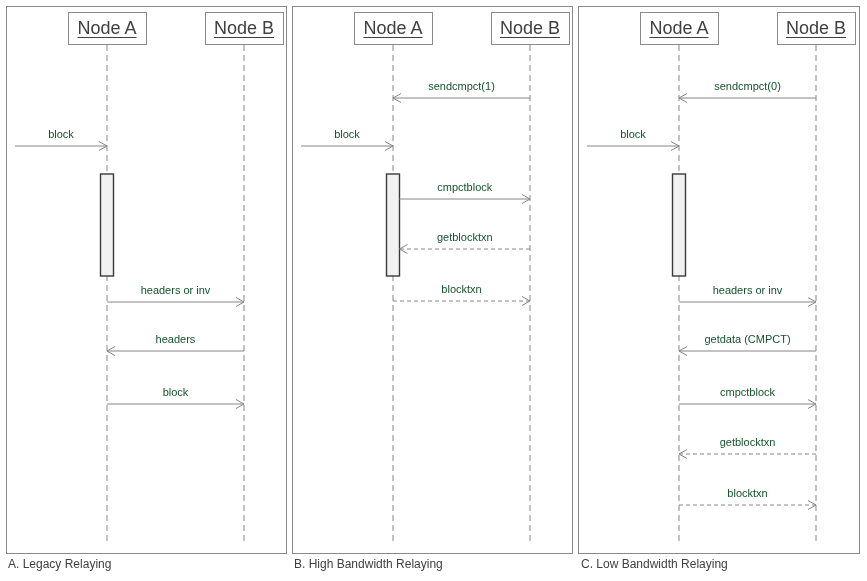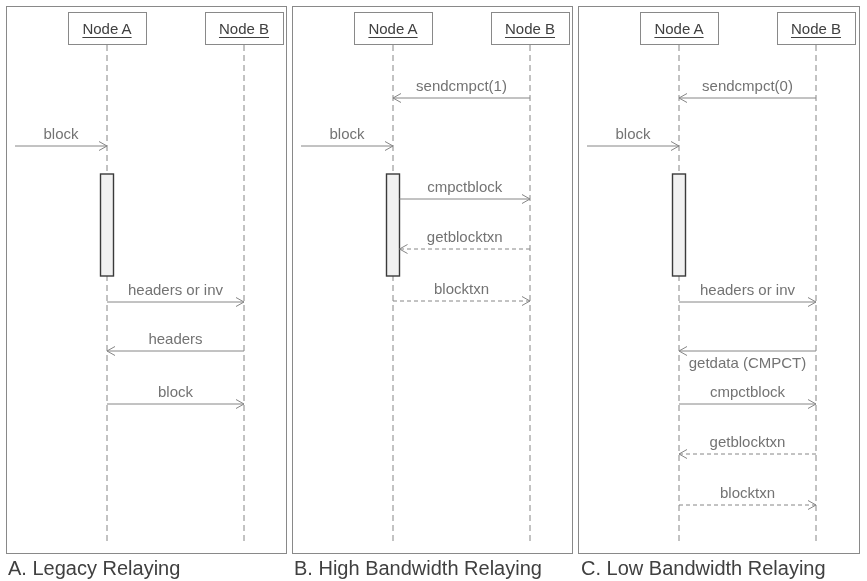--- a/index.html
+++ b/index.html
@@ -24,38 +24,38 @@
     position: absolute;
     width: 79px;
     height: 33px;
     border: 1px solid #898989;
     background: #ffffff;
     display: flex;
     align-items: center;
     justify-content: center;
   }
   .actor-label {
-    font-size: 15px;
+    font-size: 18px;
     color: #404040;
     text-decoration: underline;
     text-underline-offset: 3px;
     white-space: nowrap;
   }
   .msg-label {
     position: absolute;
     transform: translateX(-50%);
-    font-size: 15px;
+    font-size: 11px;
     line-height: 18px;
-    color: #737373;
+    color: #14532d;
     white-space: nowrap;
   }
   .caption {
     position: absolute;
     top: 557px;
-    font-size: 20px;
+    font-size: 12px;
     color: #404040;
     white-space: nowrap;
   }
 </style>
 </head>
 <body>
 
 <div class="figure">
   <section class="panel" style="left: 6px; width: 281px;">
       <svg width="279" height="546" viewBox="0 0 279 546">
@@ -126,21 +126,21 @@
         <line x1="100" y1="397" x2="237" y2="397" stroke="#868686" stroke-width="1" stroke-dasharray="none"></line>
         <polyline points="229,392.5 237,397 229,401.5" fill="none" stroke="#868686" stroke-width="1"></polyline>
         <line x1="237" y1="447" x2="100" y2="447" stroke="#868686" stroke-width="1" stroke-dasharray="4,3"></line>
         <polyline points="108,442.5 100,447 108,451.5" fill="none" stroke="#868686" stroke-width="1"></polyline>
         <line x1="100" y1="498" x2="237" y2="498" stroke="#868686" stroke-width="1" stroke-dasharray="4,3"></line>
         <polyline points="229,493.5 237,498 229,502.5" fill="none" stroke="#868686" stroke-width="1"></polyline>
       </svg>
       <div class="msg-label" style="left: 168.5px; top: 70px; text-align: center;">sendcmpct(0)</div>
       <div class="msg-label" style="left: 54px; top: 118px;">block</div>
       <div class="msg-label" style="left: 168.5px; top: 274px;">headers or inv</div>
-      <div class="msg-label" style="left: 168.5px; top: 323px; margin-top: 24px;">getdata (CMPCT)</div>
+      <div class="msg-label" style="left: 168.5px; top: 323px;">getdata (CMPCT)</div>
       <div class="msg-label" style="left: 168.5px; top: 376px;">cmpctblock</div>
       <div class="msg-label" style="left: 168.5px; top: 426px;">getblocktxn</div>
       <div class="msg-label" style="left: 168.5px; top: 477px;">blocktxn</div>
       <div class="actor-box" style="left: 60.5px; top: 5px;">
         <span class="actor-label">Node A</span>
       </div>
       <div class="actor-box" style="left: 197.5px; top: 5px;">
         <span class="actor-label">Node B</span>
       </div>
     </section>

